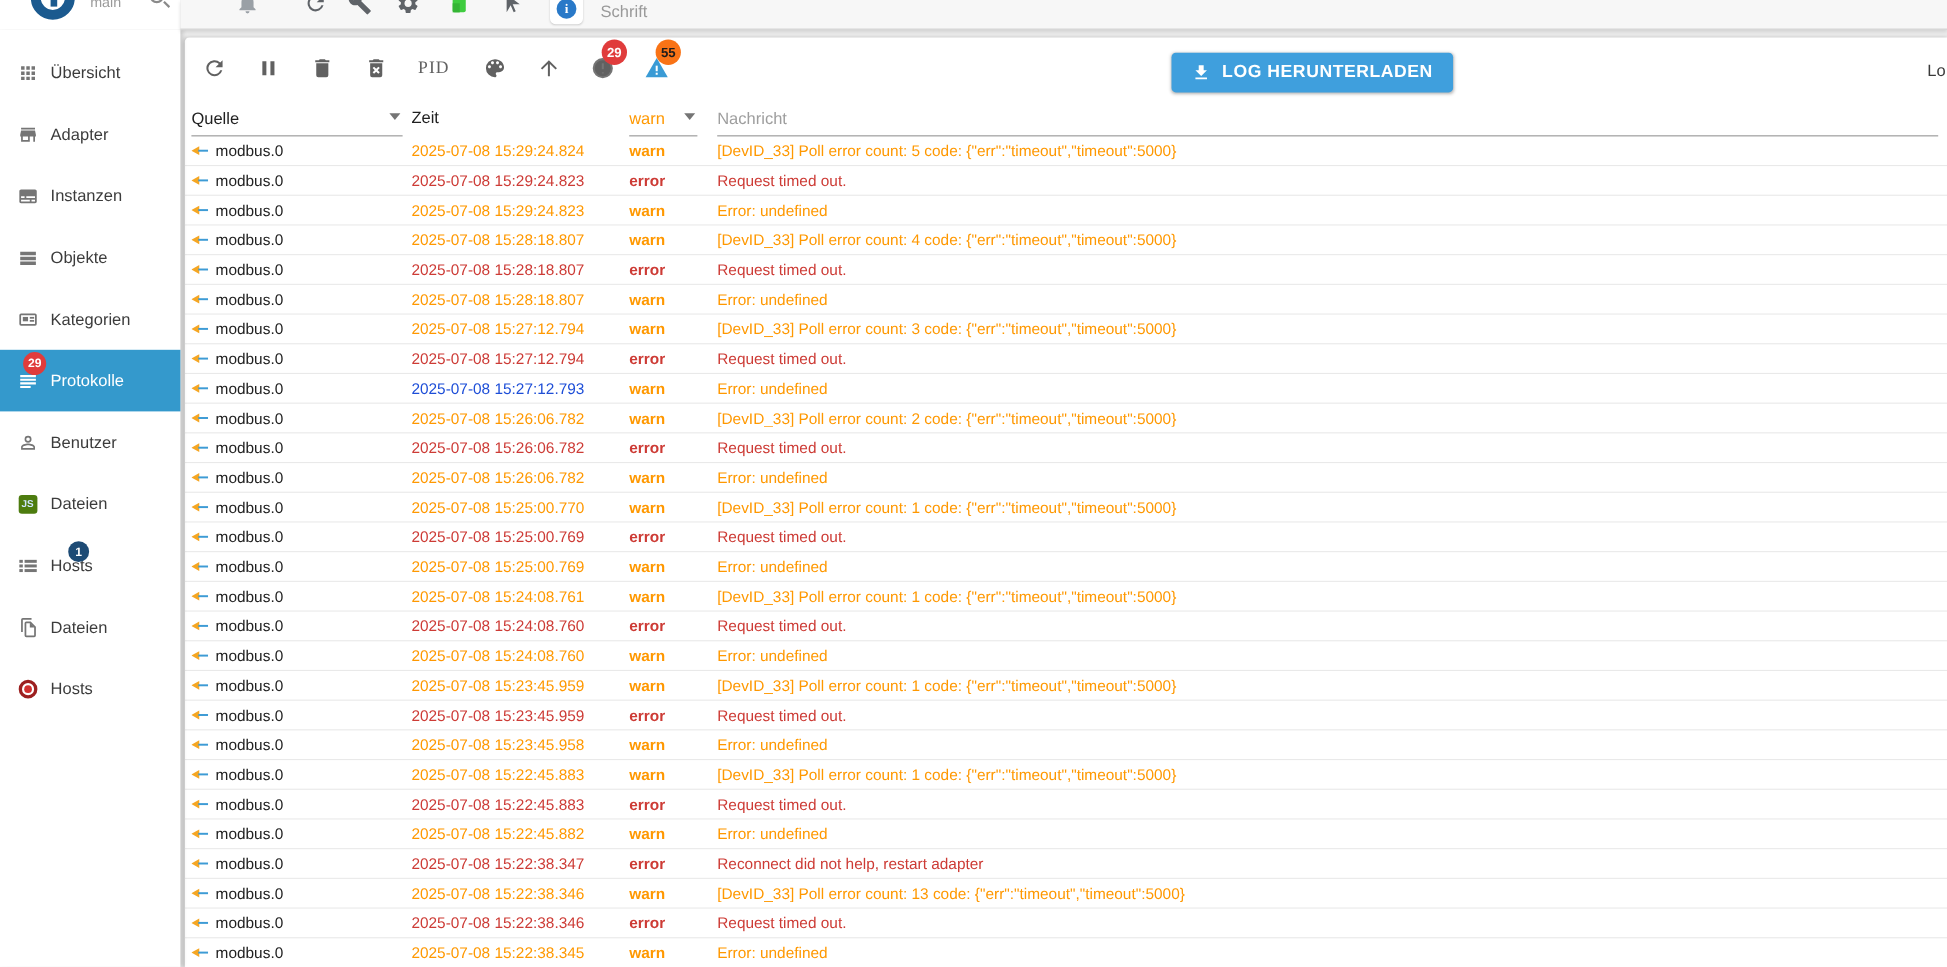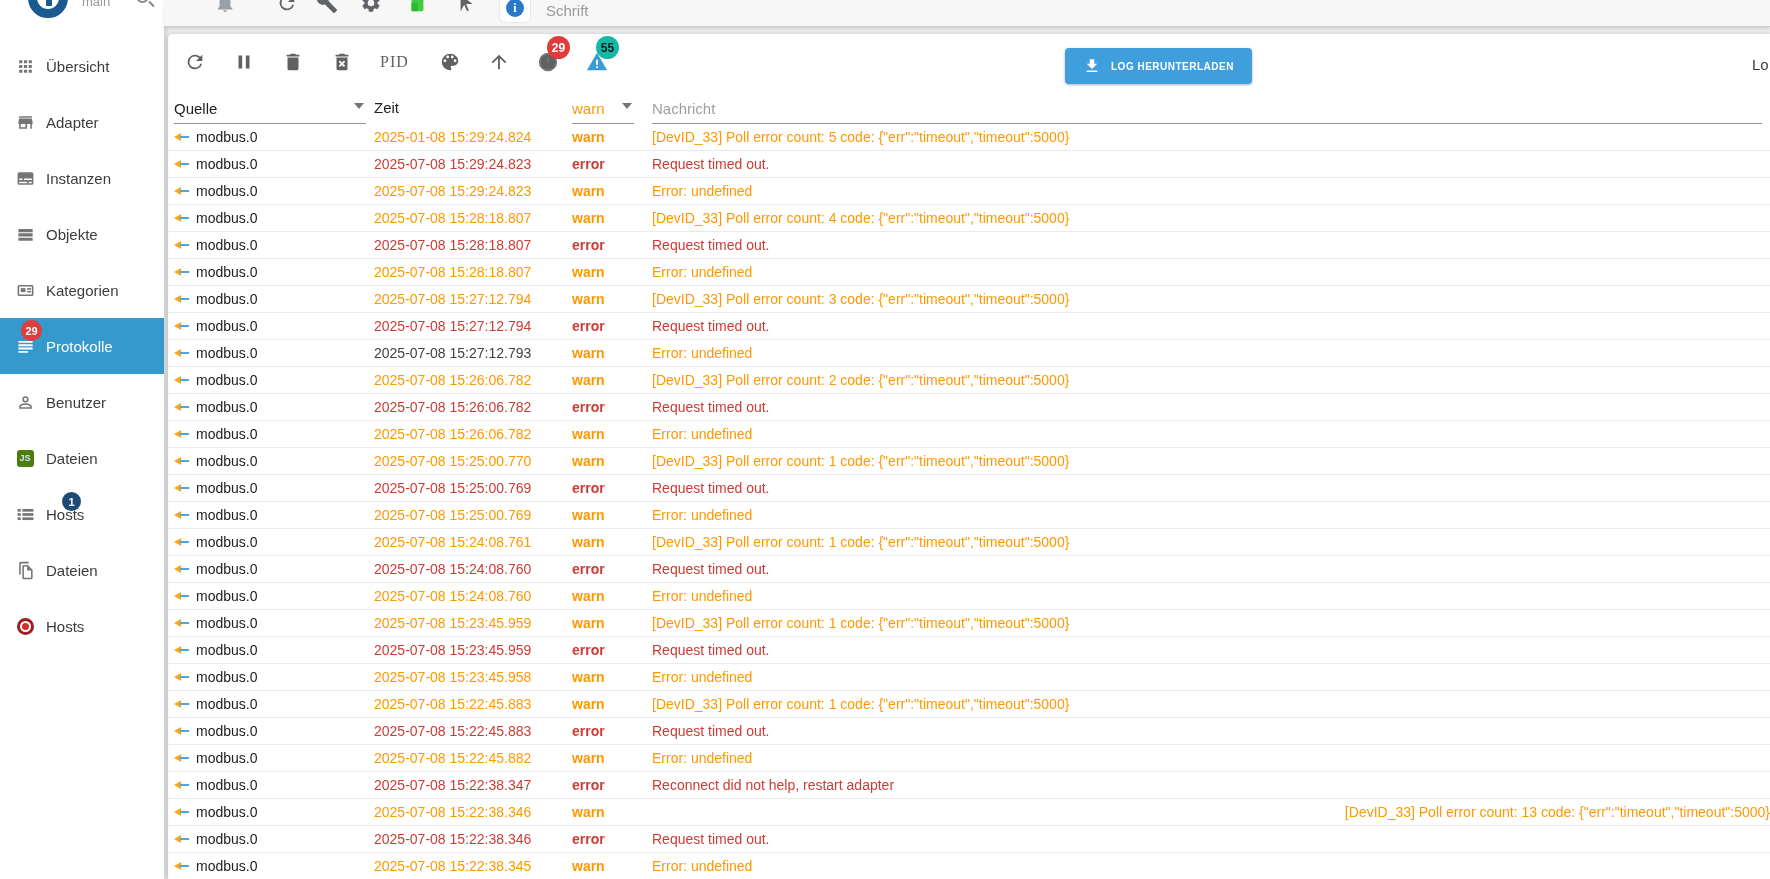--- a/index.html
+++ b/index.html
@@ -53,23 +53,23 @@
   
   .toolbar { position:absolute; left:0; top:6px; width:100%; height:44px; display:flex;
     align-items:center; padding-left:16px; gap:25px; }
   .tool-btn { position:relative; width:24px; height:24px; display:flex; align-items:center;
     justify-content:flex-start; cursor:pointer; }
   .tool-btn svg { width:22px; height:22px; fill:#616161; }
   .pid-text { font-family:"Liberation Serif", serif; font-size:16px; color:#616161; letter-spacing:1px; }
   .count-badge { position:absolute; border-radius:50%; width:23px; height:23px; font-size:12px;
     font-weight:bold; display:flex; align-items:center; justify-content:center; z-index:5; }
   .count-err { left:379px; top:-4px; background:#e03c3c; color:#fff; }
-  .count-warn { left:428px; top:-4px; background:#14b8a6; color:#1c1c1c; }
+  .count-warn { left:428px; top:-4px; background:#f97316; color:#1c1c1c; }
   .dl-btn { position:absolute; left:897px; top:8px; height:36px; padding:0 18px; background:#3f9fdd;
-    border:none; border-radius:4px; color:#fff; font-size:10px; font-weight:bold; letter-spacing:.5px;
+    border:none; border-radius:4px; color:#fff; font-size:16px; font-weight:bold; letter-spacing:.5px;
     display:flex; align-items:center; gap:10px; cursor:pointer; box-shadow:0 1px 3px rgba(0,0,0,.3);
     font-family:"Liberation Sans", sans-serif; }
   .dl-btn svg { width:18px; height:18px; fill:#fff; }
   .logsize-text { position:absolute; left:1584px; top:16px; font-size:15px; color:#3a3a3a; white-space:nowrap; }
   
   .filter-row { position:absolute; left:0; top:50px; width:100%; height:40px; display:grid;
     grid-template-columns:200px 198px 80px 1fr; padding-left:6px; align-items:end; }
   .f-select { position:relative; height:30px; display:flex; align-items:center; cursor:pointer;
     border-bottom:1px solid #949494; }
   .f-quelle { width:192px; }
@@ -322,21 +322,21 @@
 
   <div class="rows">
   <div class="row">
     <div class="c-src">
       <svg viewBox="0 0 18 10">
         <polygon points="0,5 8,0.5 8,9.5" fill="#f5a623"></polygon>
         <rect x="7" y="4" width="10" height="2" fill="#3d9bd5"></rect>
       </svg>
       <span class="src-txt">modbus.0</span>
     </div>
-    <div class="c-time" style="color: rgb(255, 152, 0);">2025-01-08 15:29:24.824</div>
+    <div class="c-time" style="color: rgb(255, 152, 0);">2025-07-08 15:29:24.824</div>
     <div class="c-lvl" style="color: rgb(255, 152, 0);">warn</div>
     <div class="c-msg" style="color: rgb(255, 152, 0);">[DevID_33] Poll error count: 5 code: {"err":"timeout","timeout":5000}</div>
   </div>
 
   <div class="row">
     <div class="c-src">
       <svg viewBox="0 0 18 10">
         <polygon points="0,5 8,0.5 8,9.5" fill="#f5a623"></polygon>
         <rect x="7" y="4" width="10" height="2" fill="#3d9bd5"></rect>
       </svg>
@@ -426,21 +426,21 @@
   </div>
 
   <div class="row">
     <div class="c-src">
       <svg viewBox="0 0 18 10">
         <polygon points="0,5 8,0.5 8,9.5" fill="#f5a623"></polygon>
         <rect x="7" y="4" width="10" height="2" fill="#3d9bd5"></rect>
       </svg>
       <span class="src-txt">modbus.0</span>
     </div>
-    <div class="c-time" style="color: #404040;">2025-07-08 15:27:12.793</div>
+    <div class="c-time" style="color: #1d4ed8;">2025-07-08 15:27:12.793</div>
     <div class="c-lvl" style="color: rgb(255, 152, 0);">warn</div>
     <div class="c-msg" style="color: rgb(255, 152, 0);">Error: undefined</div>
   </div>
 
   <div class="row">
     <div class="c-src">
       <svg viewBox="0 0 18 10">
         <polygon points="0,5 8,0.5 8,9.5" fill="#f5a623"></polygon>
         <rect x="7" y="4" width="10" height="2" fill="#3d9bd5"></rect>
       </svg>
@@ -649,21 +649,21 @@
   <div class="row">
     <div class="c-src">
       <svg viewBox="0 0 18 10">
         <polygon points="0,5 8,0.5 8,9.5" fill="#f5a623"></polygon>
         <rect x="7" y="4" width="10" height="2" fill="#3d9bd5"></rect>
       </svg>
       <span class="src-txt">modbus.0</span>
     </div>
     <div class="c-time" style="color: rgb(255, 152, 0);">2025-07-08 15:22:38.346</div>
     <div class="c-lvl" style="color: rgb(255, 152, 0);">warn</div>
-    <div class="c-msg" style="color: rgb(255, 152, 0); text-align: right;">[DevID_33] Poll error count: 13 code: {"err":"timeout","timeout":5000}</div>
+    <div class="c-msg" style="color: rgb(255, 152, 0);">[DevID_33] Poll error count: 13 code: {"err":"timeout","timeout":5000}</div>
   </div>
 
   <div class="row">
     <div class="c-src">
       <svg viewBox="0 0 18 10">
         <polygon points="0,5 8,0.5 8,9.5" fill="#f5a623"></polygon>
         <rect x="7" y="4" width="10" height="2" fill="#3d9bd5"></rect>
       </svg>
       <span class="src-txt">modbus.0</span>
     </div>

